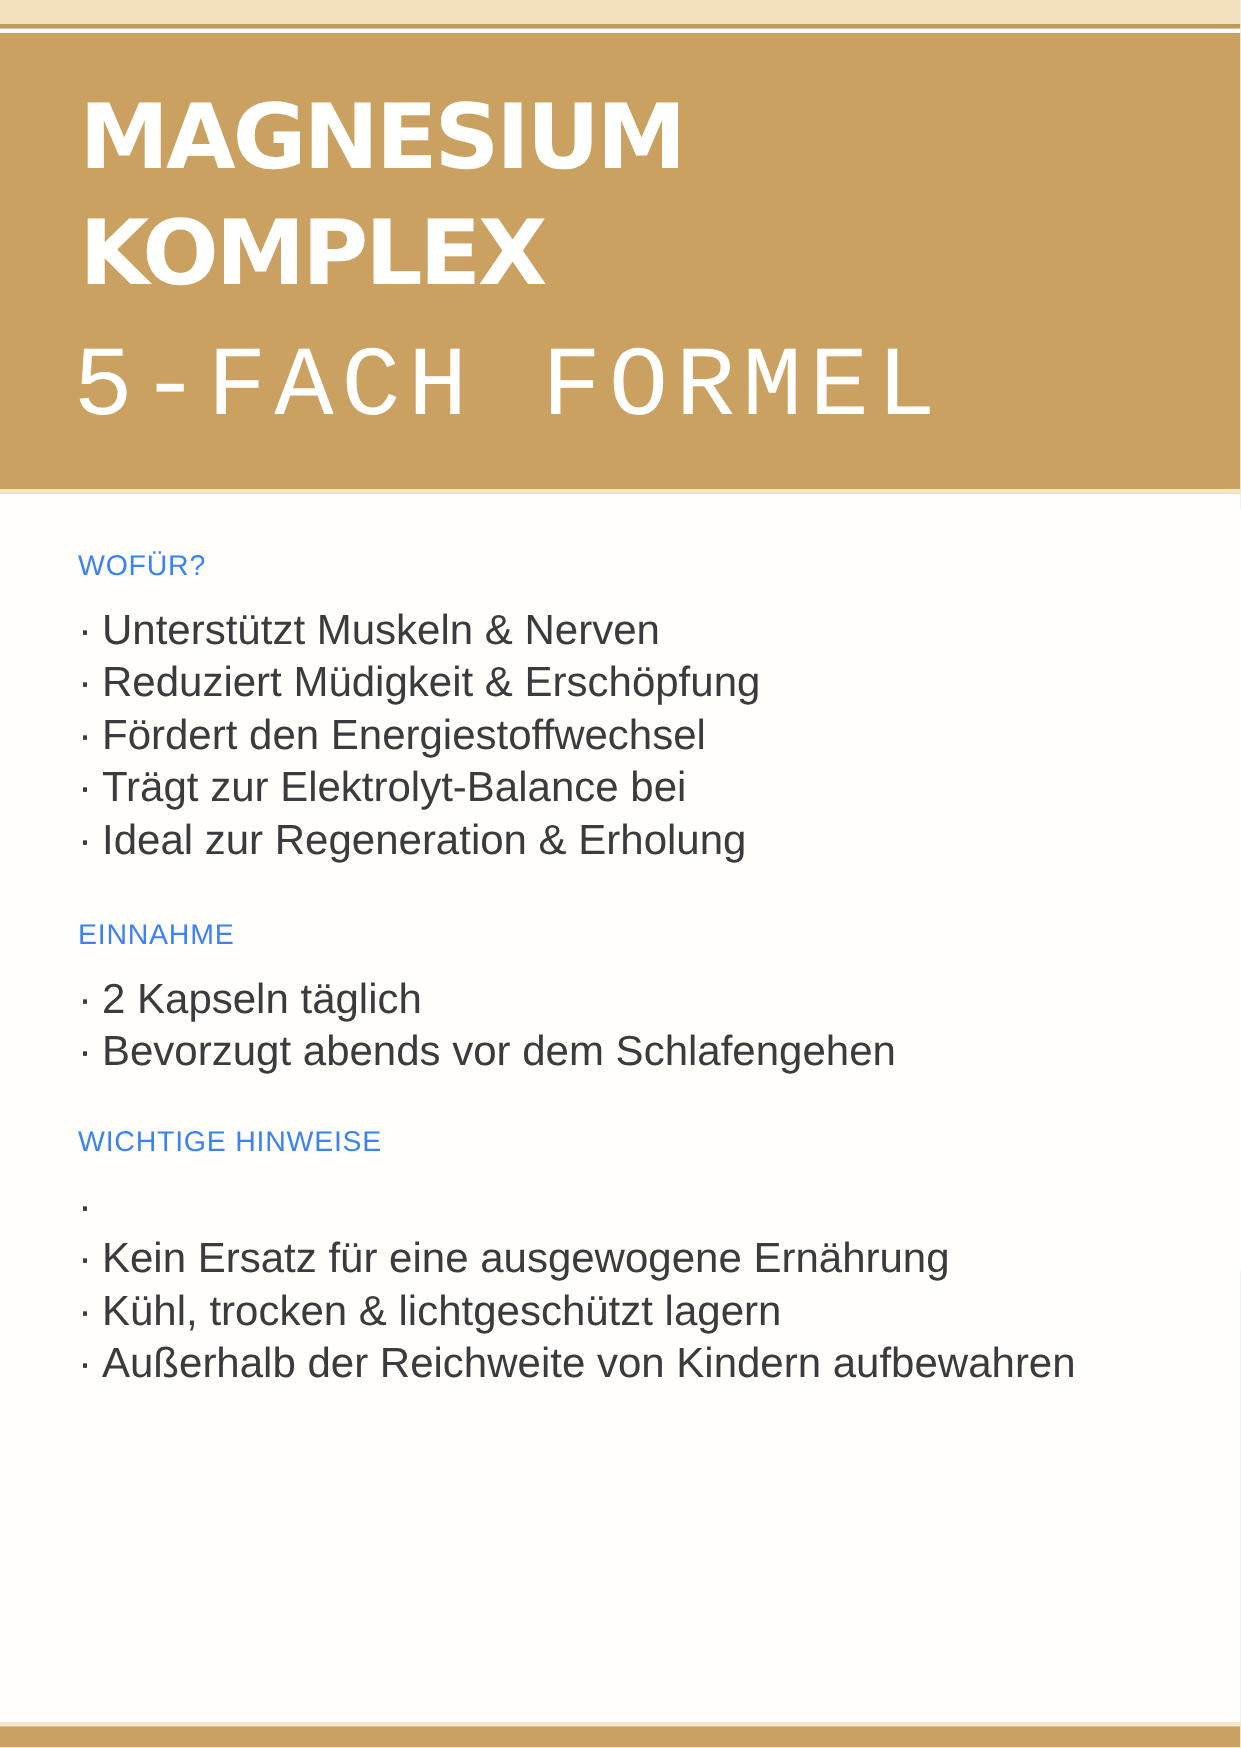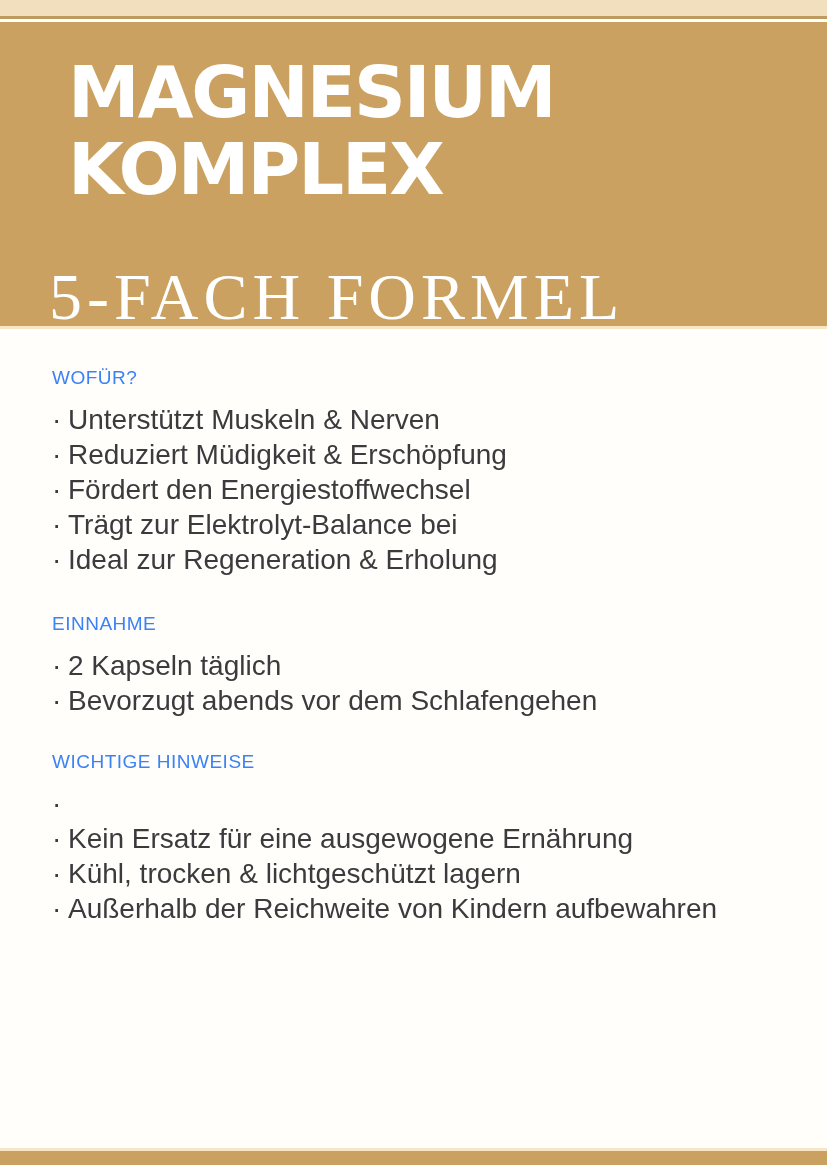--- a/index.html
+++ b/index.html
@@ -19,39 +19,38 @@
     background: #f2dfbd;
     border-bottom: 3px solid #bd9a5e;
   }
   
   .header-band {
     position: absolute; left: 0; top: 22px; width: 100%; height: 307px;
     background: #cba161;
     border-bottom: 3px solid #f6e6c6;
   }
   .title {
-    position: absolute; left: 68px; top: 32px;
+    position: absolute; left: 53px; top: 32px;
     font-family: "DejaVu Sans", sans-serif;
     font-weight: 800;
-    font-size: 72px;
+    font-size: 60px;
     line-height: 77px;
     letter-spacing: -2px;
     color: #ffffff;
     text-transform: uppercase;
   }
   .subtitle {
     position: absolute; left: 49px; top: 204px;
-    font-family: Liberation Serif, serif;
+    font-family: Liberation Mono, monospace;
     font-weight: 300;
     font-size: 66px;
     line-height: 66px;
     letter-spacing: 5px;
     color: #ffffff;
     text-transform: uppercase;
-    margin-top: 38px;
   }
   
   .section {
     position: absolute; left: 52px; right: 30px;
     color: #3b3b3e;
   }
   .section-wofur    { top: 360px; }
   .section-einnahme { top: 606px; }
   .section-hinweise { top: 744px; }
   .section h2 {

